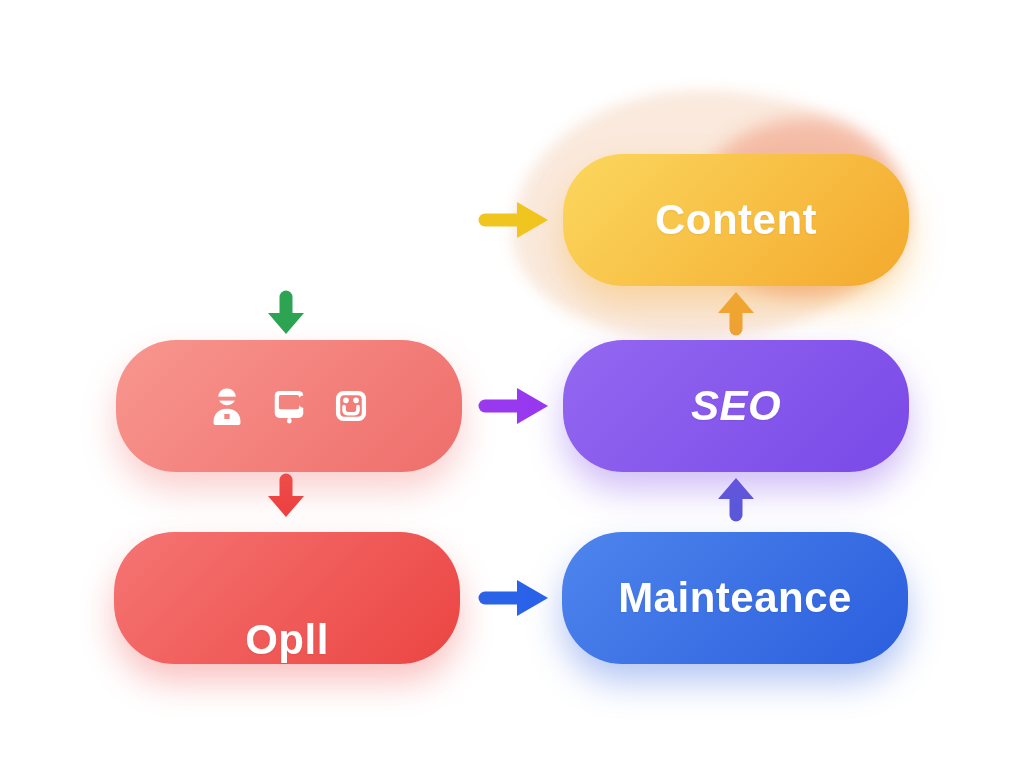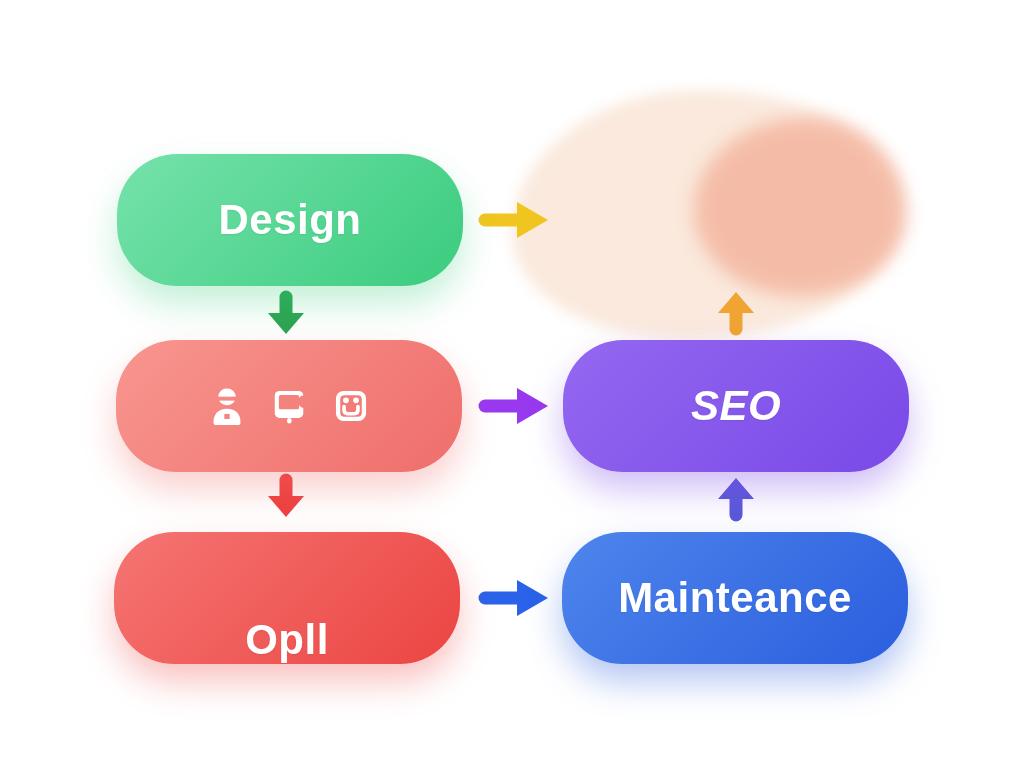--- a/index.html
+++ b/index.html
@@ -49,24 +49,24 @@
   #node-maintenance {left:562px;top:532px;}
 </style>
 </head>
 <body>
 
 <div class="canvas" style="background: rgb(255, 255, 255);">
 
   <div class="blob blob-a" style="background: rgb(247, 220, 200);"></div>
   <div class="blob blob-b" style="background: rgb(242, 168, 143);"></div>
 
-  <div class="pill" id="node-design" style="background: linear-gradient(135deg, rgb(118, 226, 171), rgb(58, 204, 126)); box-shadow: rgba(58, 204, 126, 0.3) 0px 18px 34px;">
-    <span class="pill-label">Design</span>
+
+  <div class="pill" id="node-content" style="background: linear-gradient(135deg, rgb(252, 215, 94), rgb(243, 169, 45)); box-shadow: rgba(243, 169, 45, 0.35) 0px 18px 34px;">
+    <span class="pill-label">Content</span>
   </div>
-
 
   <div class="pill" id="node-assets" style="background: linear-gradient(135deg, rgb(248, 150, 143), rgb(239, 110, 107)); box-shadow: rgba(239, 110, 107, 0.32) 0px 18px 34px;">
     <span class="icon">
       <svg viewBox="0 0 24 24">
         <mask id="m-user">
           <rect width="24" height="24" fill="black"></rect>
           <rect x="6.5" y="1" width="11" height="10.5" rx="5.2" fill="white"></rect>
           <rect x="5.5" y="6.1" width="13" height="2.5" fill="black"></rect>
           <path d="M12 13.8 C6.4 13.8 3.5 17.4 3.5 22 L3.5 22.5 C3.5 23.3 4.2 24 5 24 L19 24 C19.8 24 20.5 23.3 20.5 22.5 L20.5 22 C20.5 17.4 17.6 13.8 12 13.8 Z" fill="white"></path>
           <rect x="10.3" y="17" width="3.4" height="3.2" fill="black"></rect>

